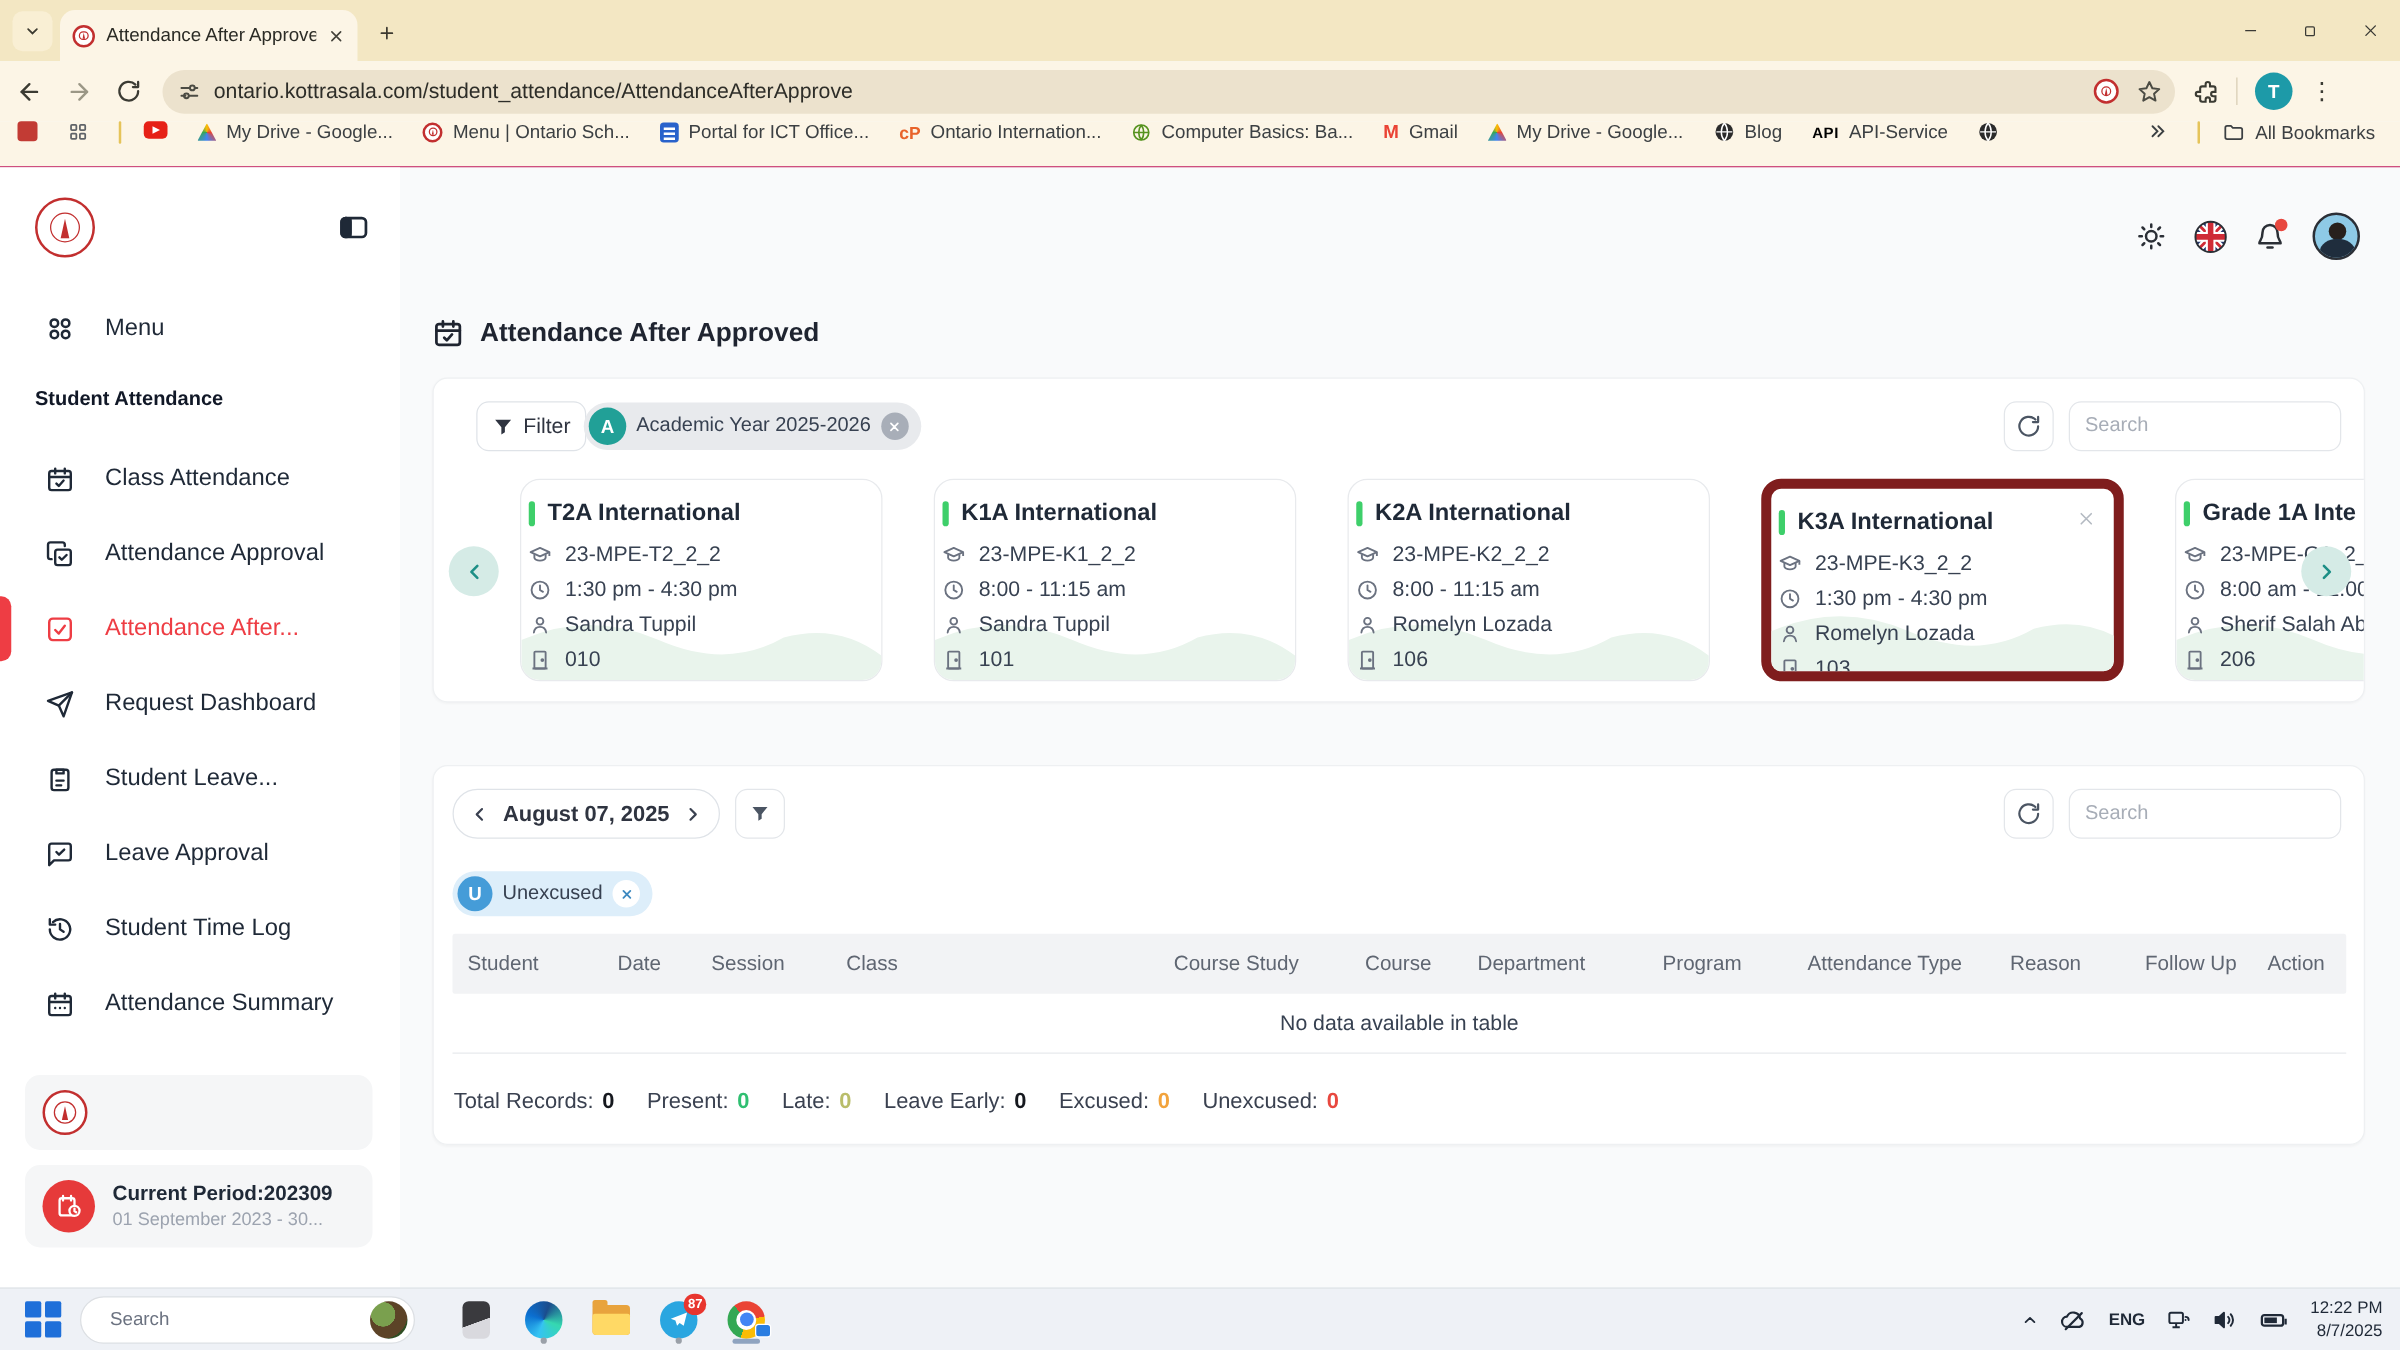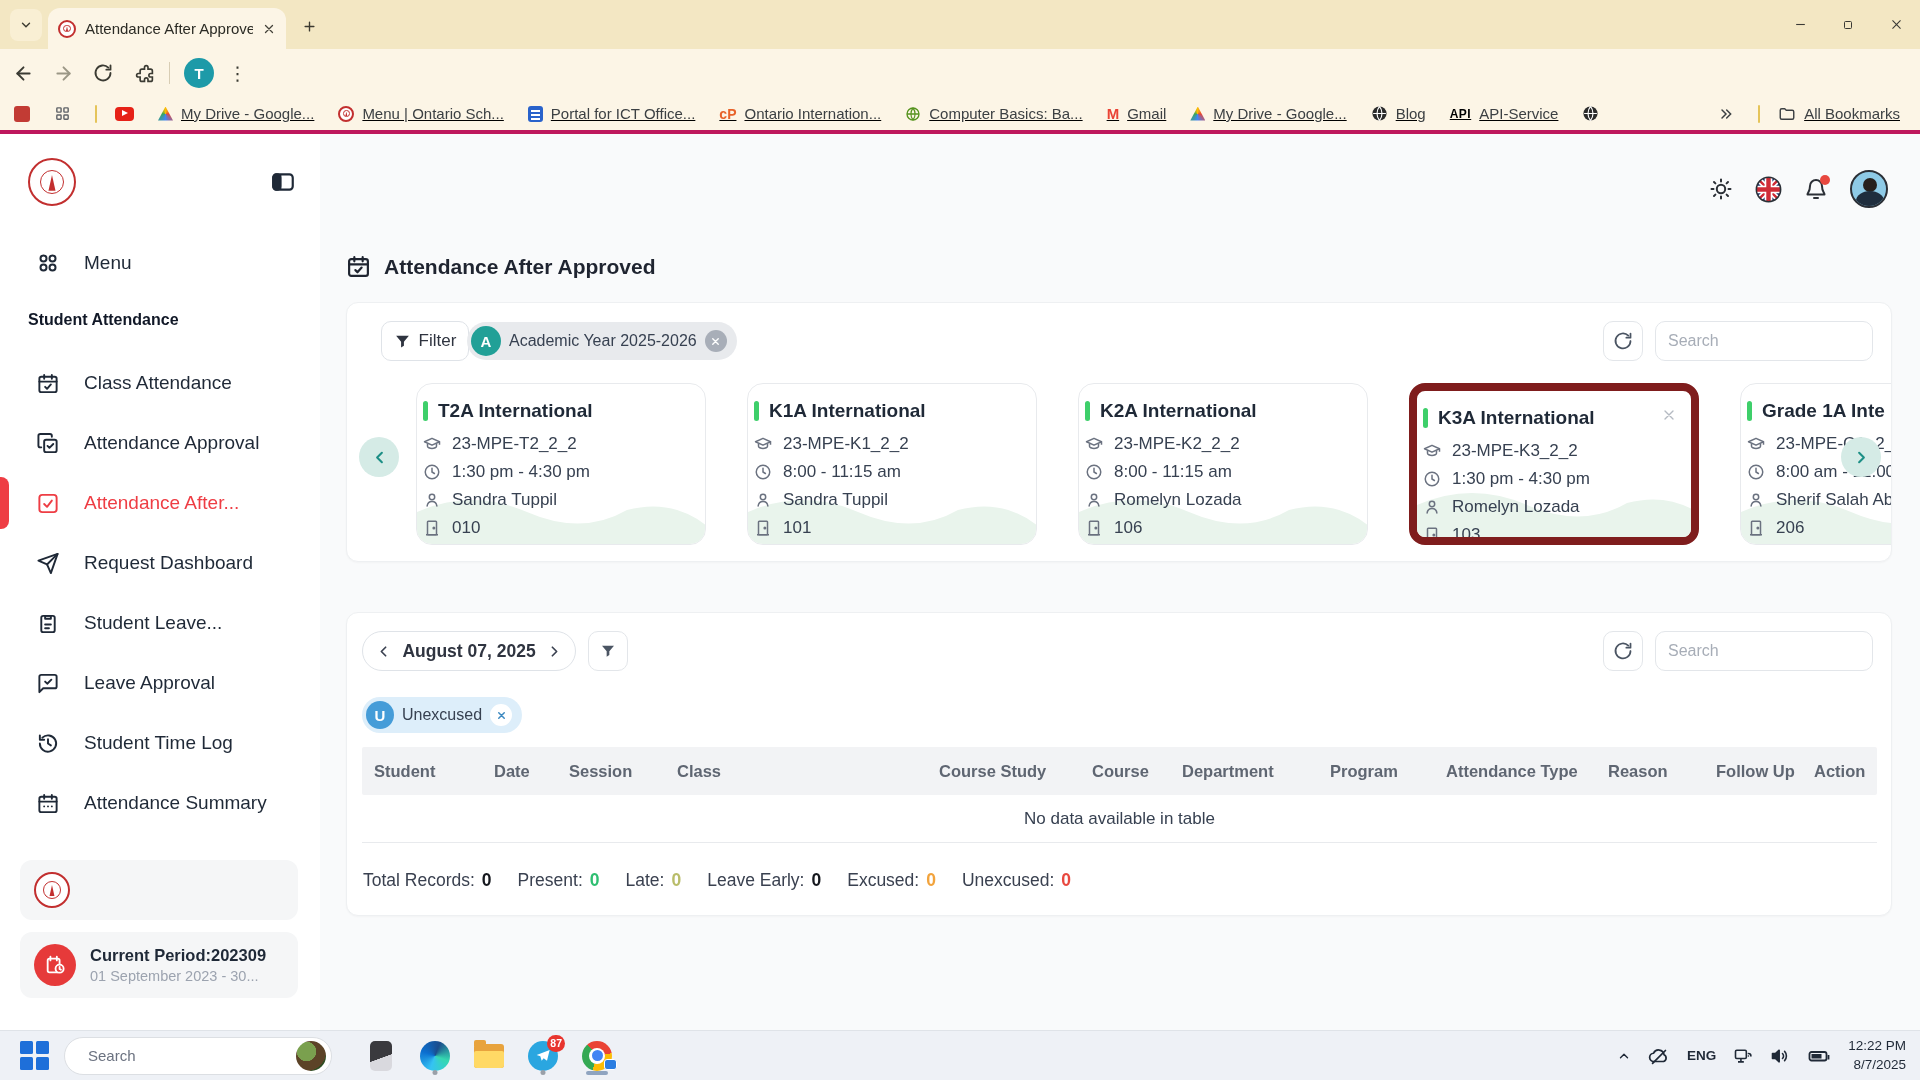--- a/index.html
+++ b/index.html
@@ -22,21 +22,21 @@
   .nav-ico { width:34px; height:34px; display:flex; align-items:center; justify-content:center; color:#3b3b33; margin-left:6px; border-radius:50%; }
   .nav-ico.fwd { color:#9b9786; }
   .omnibox { height:35px; background:#ece2cd; border-radius:18px; margin-left:10px; flex:0 0 1610px; display:flex; align-items:center; padding:0 10px 0 12px; }
   .omni-url { font-size:17px; color:#2d2d28; flex:1; margin-left:10px; white-space:nowrap; overflow:hidden; }
   .omni-right { display:flex; align-items:center; gap:14px; }
   .toolbar-right { display:flex; align-items:center; gap:14px; margin-left:14px; }
   .tb-sep { width:1px; height:22px; background:#d8cdb4; }
   .profile-chip { width:30px; height:30px; border-radius:50%; background:#1d9aa8; color:#fff; font-size:15px; font-weight:bold; display:flex; align-items:center; justify-content:center; }
   .kebab { color:#3b3b33; font-size:19px; letter-spacing:0; }
 
-  .bookmarks { position:absolute; top:97px; left:0; right:0; height:37px; background:#fcf5e6; border-bottom:4px solid #be185d; display:flex; align-items:center; padding:0 14px; gap:0;text-decoration:underline; }
+  .bookmarks { position:absolute; top:97px; left:0; right:0; height:37px; background:#fcf5e6; border-bottom:1px solid #be185d; display:flex; align-items:flex-start; padding:0 14px; gap:0; }
   .bm-item { display:flex; align-items:center; gap:8px; margin-right:24px; font-size:15px; color:#3c4043; white-space:nowrap; }
   .bm-spacer { flex:1; }
   .bm-sep { width:2px; height:18px; background:#e5c45a; margin-right:18px; border-radius:1px; }
   .sq-red { width:16px; height:16px; border-radius:3px; background:#c23b34; }
   .yt { width:19px; height:14px; background:#e62117; border-radius:4px; position:relative; }
   .yt:before { content:""; position:absolute; left:7px; top:3.5px; border-left:6px solid #fff; border-top:3.5px solid transparent; border-bottom:3.5px solid transparent; }
   .drv { width:15px; height:14px; clip-path:polygon(50% 0,100% 100%,0 100%); background:conic-gradient(from 180deg,#4285f4,#34a853,#fbbc04,#ea4335,#4285f4); }
   .docico { width:15px; height:16px; background:#2962cb; border-radius:3px; position:relative; }
   .docico:before { content:""; position:absolute; left:3px; top:4px; width:9px; height:2px; background:#fff; box-shadow:0 4px 0 #fff, 0 8px 0 #fff; }
   .cp { color:#e8632a; font-weight:bold; font-size:14px; }
@@ -112,21 +112,21 @@
   .date-pill { position:absolute; top:18px; left:15px; height:40px; width:214px; border:1px solid #dfe3e8; border-radius:20px; background:#fff; display:flex; align-items:center; justify-content:space-between; padding:0 12px;text-align:center; }
   .date-pill .chev { color:#3a4150; cursor:pointer; }
   .date-label { font-size:17.5px; font-weight:600; color:#2f3440; }
   .funnel-btn { position:absolute; top:18px; left:241px; }
   .chip-u { top:84px; left:15px; background:#ddeefa; height:36px; }
   .chip-u .chip-letter { width:28px; height:28px; }
   .chip-ux { color:#3d89c0; cursor:pointer; width:22px; height:22px; display:flex; align-items:center; justify-content:center; background:#fff; border-radius:50%; }
 
   .table-wrap { position:absolute; top:134px; left:15px; right:14px; }
   .thead { display:grid; grid-template-columns:120px 75px 108px 262px 153px 90px 148px 116px 162px 108px 98px 1fr; background:#f2f3f5; height:48px; align-items:center; border-radius:2px; }
-  .thead div { font-size:16.5px; font-weight:700; color:#5f6672; padding-left:12px; white-space:nowrap; cursor:pointer; }
+  .thead div { font-size:16.5px; font-weight:400; color:#5f6672; padding-left:12px; white-space:nowrap; cursor:pointer; }
   .tempty { height:48px; display:flex; align-items:center; justify-content:center; font-size:17px; color:#374151; border-bottom:1px solid #e8eaed; }
   .summary { position:absolute; bottom:24px; left:16px; display:flex; align-items:center; gap:26px; font-size:17.5px; color:#3a4150; }
   .sum-item { display:flex; gap:7px; align-items:center; }
   .sum-val { font-weight:700; }
   .v-dark { color:#15181e; } .v-green { color:#2fbf71; } .v-olive { color:#b9bd6a; } .v-orange { color:#f2a33c; } .v-red { color:#e8483f; }
 
   
   .taskbar { position:absolute; left:0; right:0; bottom:0; height:50px; background:#eef1f6; border-top:1px solid #dfe3e8; display:flex; align-items:center; }
   .tb-left { display:flex; align-items:center; gap:14px; padding-left:20px; }
   .start { width:30px; height:30px; display:grid; grid-template-columns:13px 13px; grid-template-rows:13px 13px; gap:3px; cursor:pointer; }
@@ -210,20 +210,34 @@
         <path d="M5 12h14"></path>
         <path d="m12 5 7 7-7 7"></path>
       </svg>
     </div>
   <div class="nav-ico">
       <svg width="20" height="20" viewBox="0 0 24 24" fill="none" stroke="currentColor" stroke-width="2.2" stroke-linecap="round" stroke-linejoin="round">
         <path d="M21 12a9 9 0 1 1-2.6-6.4"></path>
         <path d="M21 3v5h-5"></path>
       </svg>
     </div>
+  <div class="omnibox">
+    <svg width="19" height="19" viewBox="0 0 24 24" fill="none" stroke="#4b4b43" stroke-width="2" stroke-linecap="round">
+        <path d="M4 8h8M18 8h2M4 16h4M12 16h8"></path>
+        <circle cx="15" cy="8" r="2.4"></circle>
+        <circle cx="9" cy="16" r="2.4"></circle>
+      </svg>
+    <span class="omni-url">ontario.kottrasala.com/student_attendance/AttendanceAfterApprove</span>
+    <div class="omni-right">
+      <div class="oislogo" style="width:20px;height:20px;"></div>
+      <svg width="21" height="21" viewBox="0 0 24 24" fill="none" stroke="#4b4b43" stroke-width="1.8" stroke-linejoin="round">
+          <path d="m12 3 2.7 5.7 6.3.8-4.7 4.3 1.3 6.2-5.6-3.2-5.6 3.2 1.3-6.2L3 9.5l6.3-.8z"></path>
+        </svg>
+    </div>
+  </div>
   <div class="toolbar-right">
     <svg width="21" height="21" viewBox="0 0 24 24" fill="none" stroke="#3b3b33" stroke-width="1.9">
         <path d="M14 3a2 2 0 0 1 2 2v2h3a2 2 0 0 1 2 2v3h-2a2 2 0 0 0 0 4h2v3a2 2 0 0 1-2 2h-3v-2a2 2 0 0 0-4 0v2H9a2 2 0 0 1-2-2v-3H5a2 2 0 0 1 0-4h2V9a2 2 0 0 1 2-2h3V5a2 2 0 0 1 2-2z"></path>
       </svg>
     <div class="tb-sep"></div>
     <div class="profile-chip">T</div>
     <div class="kebab">⋮</div>
   </div>
 </div>
 

